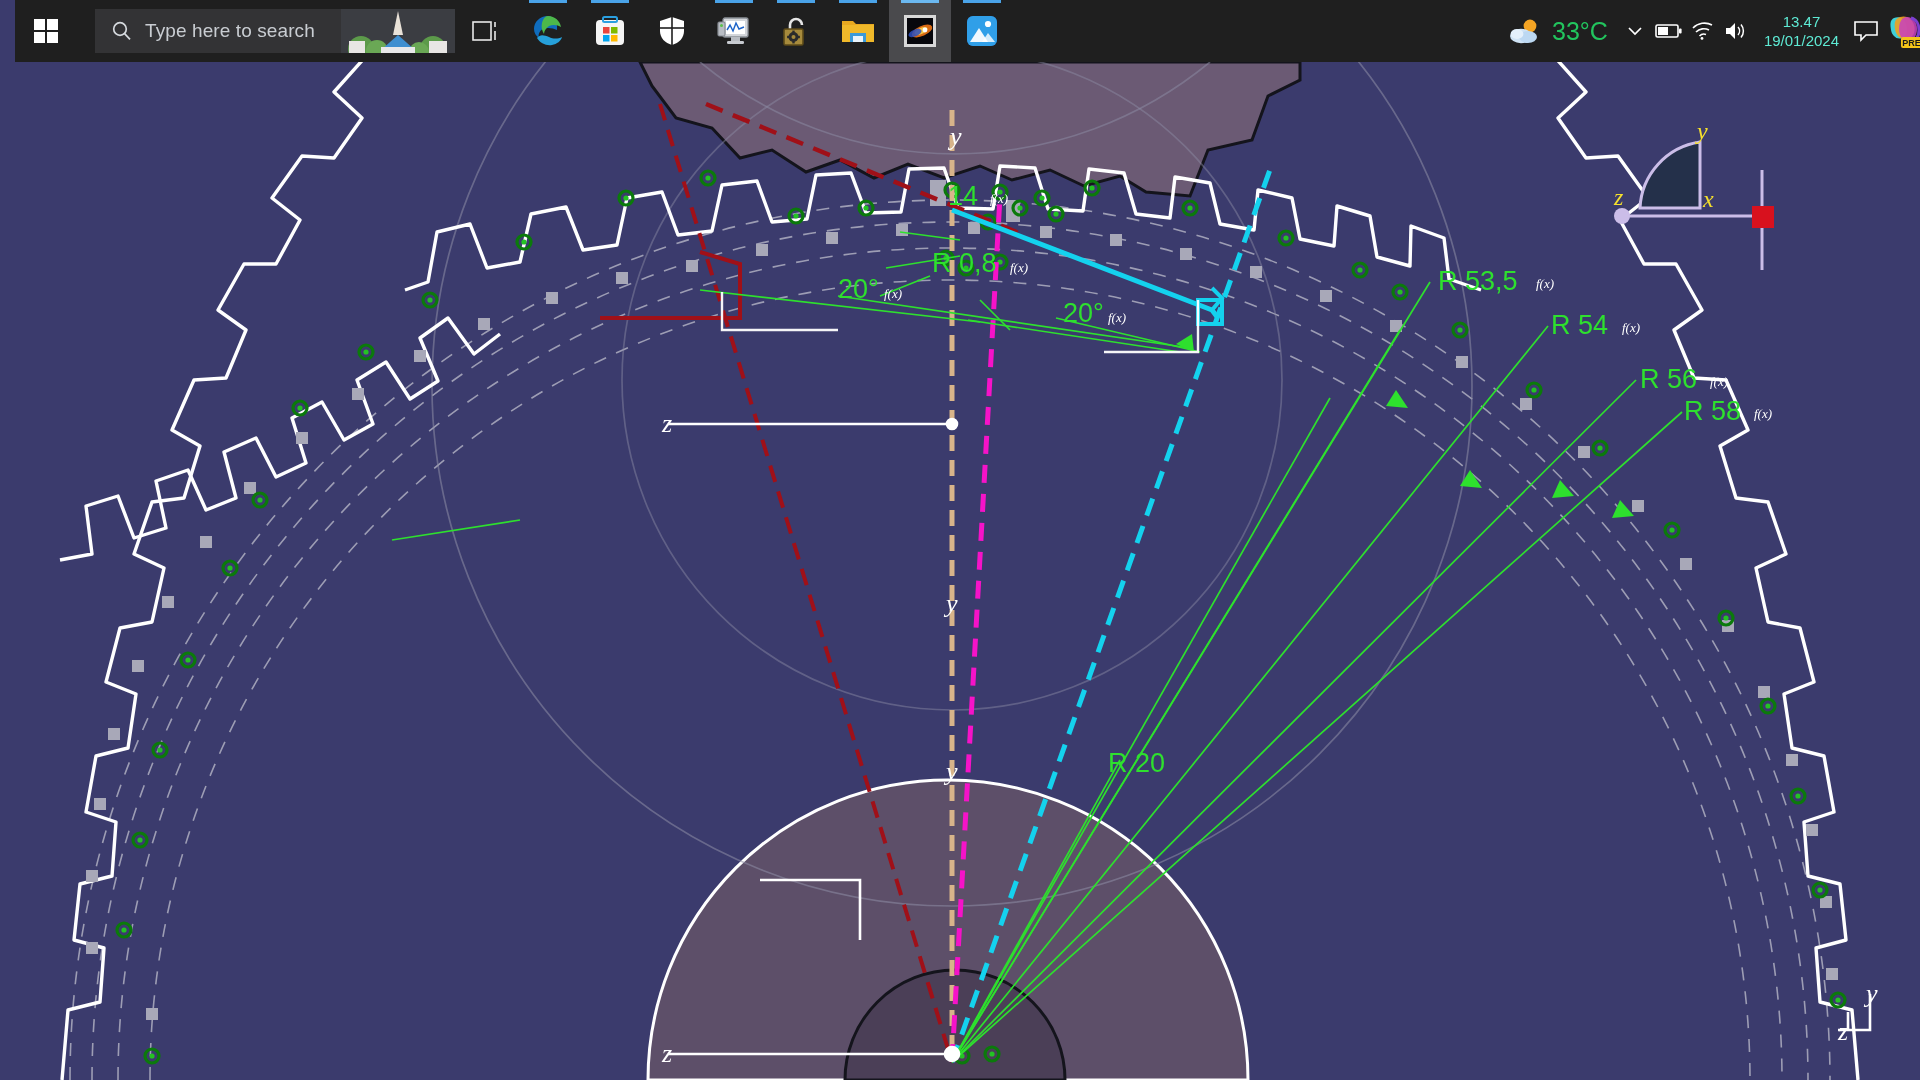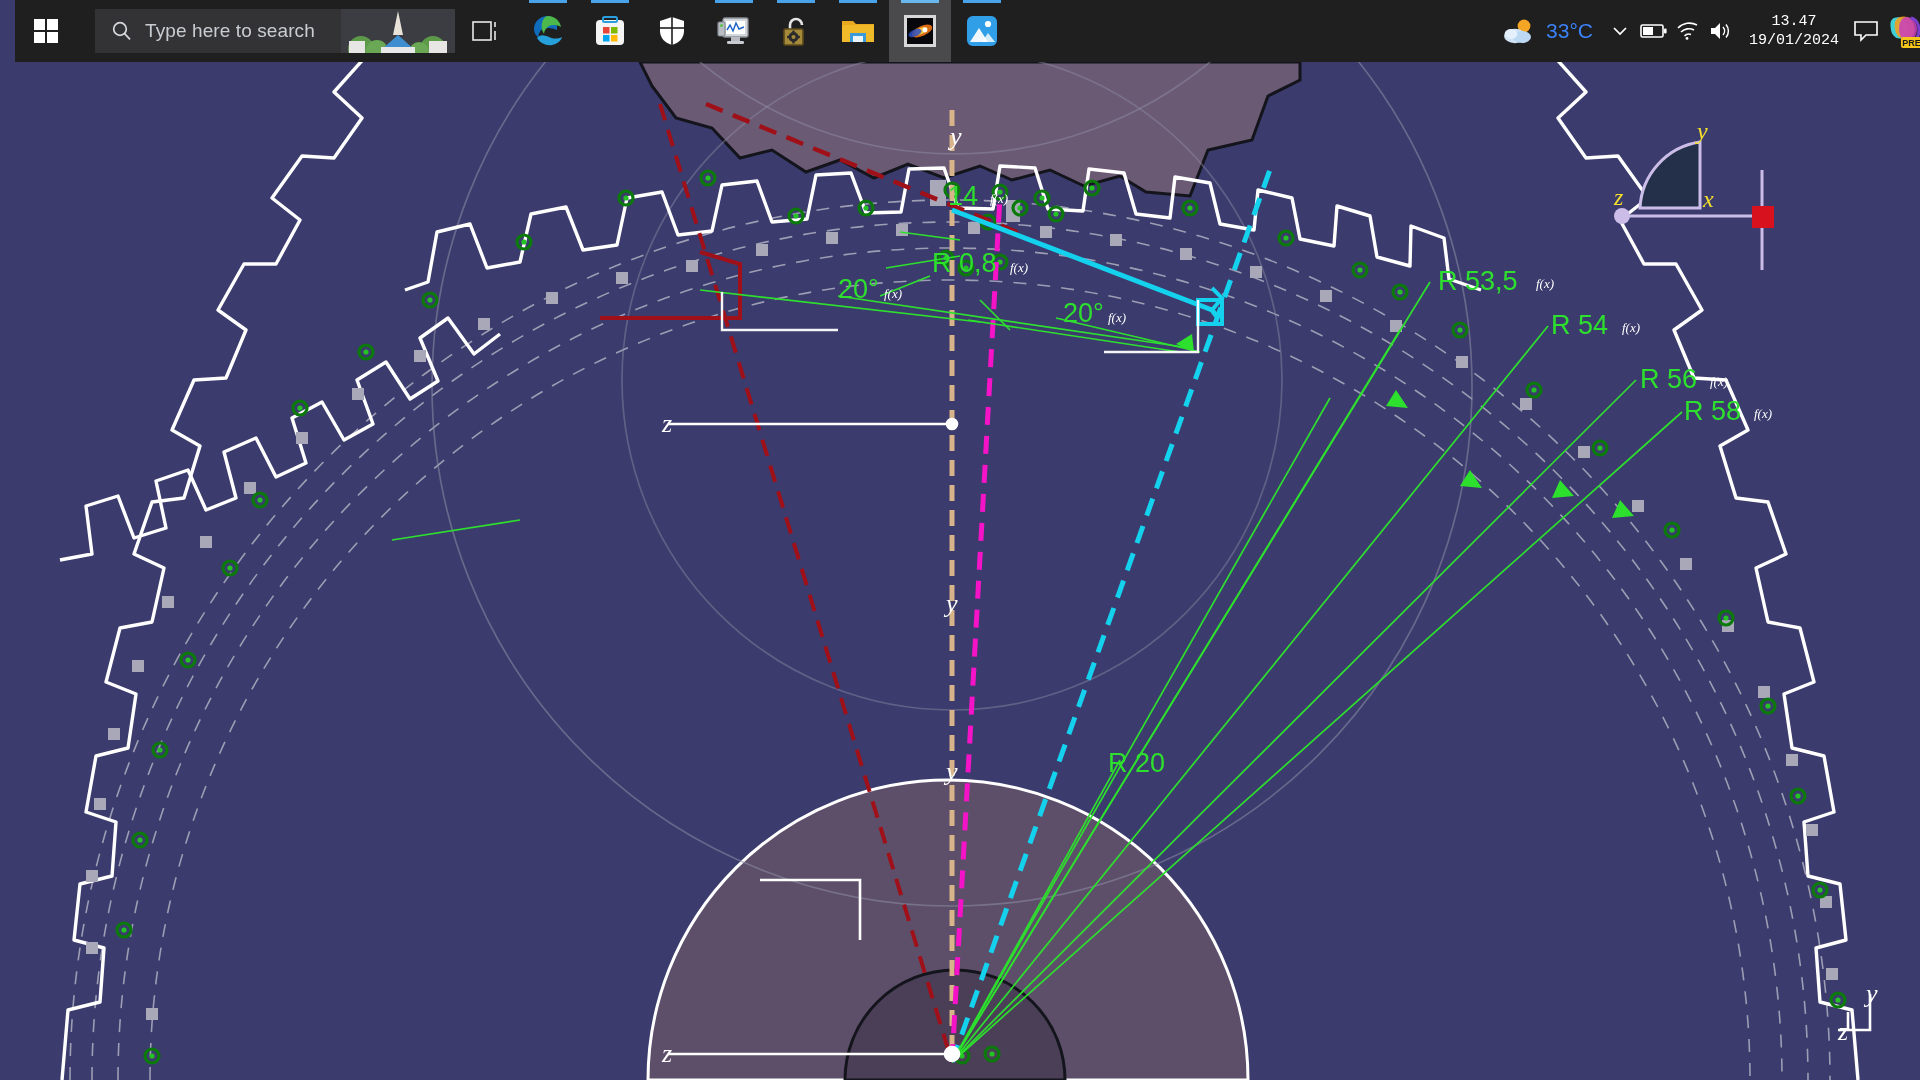--- a/index.html
+++ b/index.html
@@ -26,23 +26,23 @@
   .tb-icon{ width:62px; height:62px; display:flex; align-items:center; justify-content:center;
             position:relative; flex:none; }
   .tb-icon.running::after{
     content:""; position:absolute; top:0; left:12px; right:12px; height:3px; background:#4aa3e8;
   }
   .tb-icon.active{ background:#4a4a4d; }
   .tb-icon.active::after{ content:""; position:absolute; top:0; left:12px; right:12px; height:3px; background:#6bb8f0; }
 
   #tray{ margin-left:auto; display:flex; align-items:center; height:62px; padding-right:6px; }
   #weather{ display:flex; align-items:center; gap:10px; padding:0 10px 0 6px; }
-  #weather-temp{ color:#3b82f6; font-size:21px;text-align:right; }
+  #weather-temp{ color:#22c55e; font-size:25px;text-align:right; }
   .tray-btn{ width:34px; height:46px; display:flex; align-items:center; justify-content:center; }
-  #clock{ color:#ffffff; font-size:15px; line-height:19px; text-align:center; padding:0 10px;font-family:Liberation Mono, monospace; }
+  #clock{ color:#5eead4; font-size:15px; line-height:19px; text-align:center; padding:0 10px; }
   #clock div{ white-space:nowrap; }
 
   
   #canvas{ position:absolute; left:0; top:62px; width:1920px; height:1018px; overflow:hidden; }
   #cad-svg{ position:absolute; left:0; top:-62px; width:1920px; height:1080px; }
 
   .lbl{ fill:#2ee02e; font-family:"Liberation Sans", sans-serif; font-size:27px; }
   .axlbl{ fill:#ffffff; font-family:"Liberation Serif", serif; font-size:26px; font-style:italic; }
   .gizlbl{ fill:#f6e02c; font-family:"Liberation Serif", serif; font-size:24px; font-style:italic; }
   .fx{ fill:#ffffff; font-family:"Liberation Serif", serif; font-size:13px; font-style:italic; }

